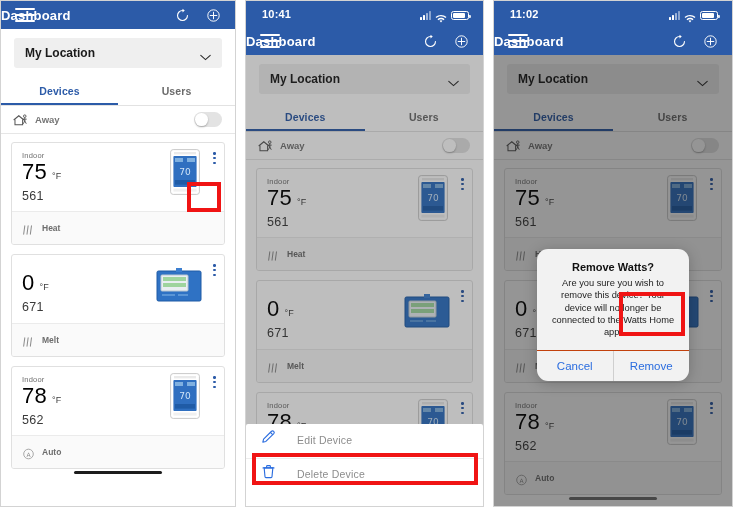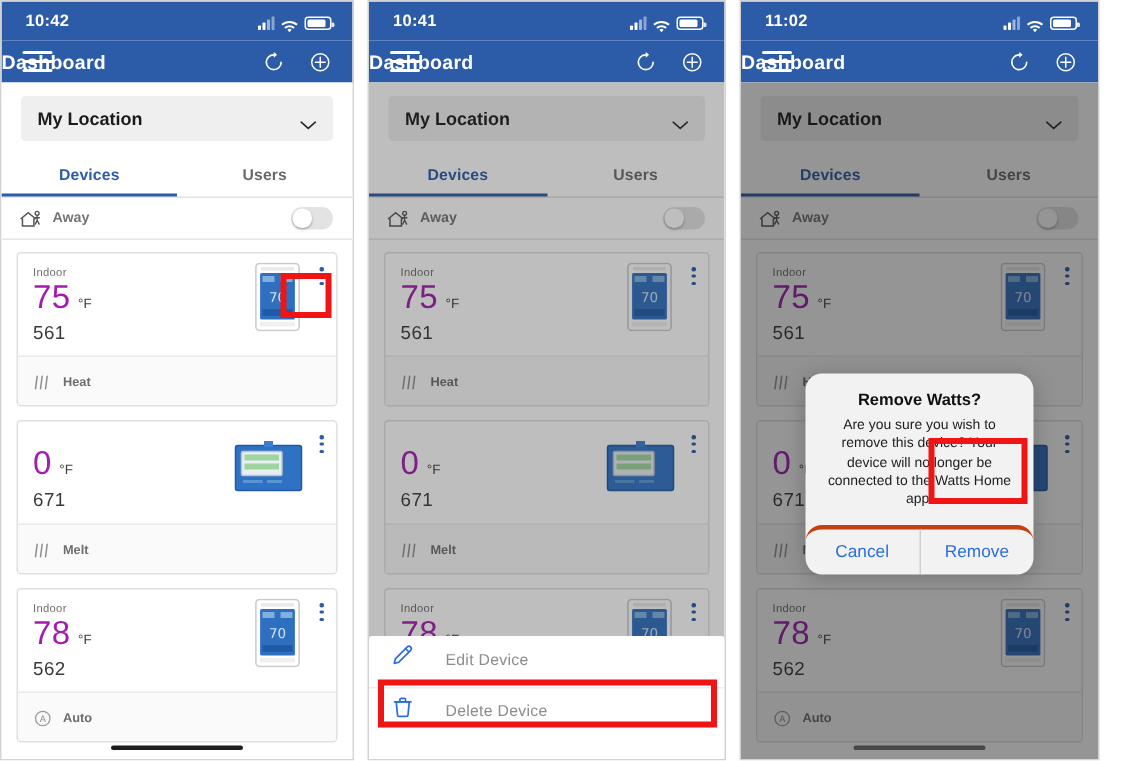--- a/index.html
+++ b/index.html
@@ -93,21 +93,21 @@
   }
 
   .cards { padding: 8px 10px 0 10px; }
   .card {
     background:#ffffff; border:1px solid #e0e0e0; border-radius:3px;
     margin-bottom: 9px; position:relative; overflow:hidden;
   }
   .card-body { padding: 8px 10px 7px 10px; min-height: 68px; position: relative; }
   .card-sublabel { font-size: 7.5px; color:#6f6f6f; letter-spacing:.2px; }
   .temp-row { display:flex; align-items:flex-end; margin-top: 1px; }
-  .temp-val { font-size: 22px; font-weight: 400; color:#a21caf; line-height: 1; letter-spacing:.3px; }
+  .temp-val { font-size: 22px; font-weight: 400; color:#000000; line-height: 1; letter-spacing:.3px; }
   .temp-unit { font-size: 9px; color:#3d3d3d; margin-left:5px; margin-bottom:2.5px; }
   .card-id { font-size: 12.5px; color:#3a3a3a; margin-top: 6px; letter-spacing:.3px; }
   .card-foot {
     border-top:1px solid #ebebeb; background:#fafafa;
     height: 22px; display:flex; align-items:center; padding: 16px 10px;
   }
   .foot-icon { width:13px; height:12px; margin-right:7px; }
   .foot-label { font-size: 8.5px; color:#6d6d6d; font-weight:600; }
 
   .kebab {
@@ -142,51 +142,34 @@
 
   
   .alert {
     position:absolute; left:50%; top: 194px; transform: translateX(-50%);
     width: 152px; background:#f2f2f2; border-radius: 11px; z-index: 55;
     box-shadow: 0 2px 14px rgba(0,0,0,.22); overflow:hidden;
   }
   .alert-pad { padding: 12px 12px 11px 12px; text-align:center; }
   .alert-title { font-size: 11px; font-weight:700; color:#101010; margin-bottom: 4px; }
   .alert-msg { font-size: 9.3px; color:#1c1c1c; line-height: 1.33; }
-  .alert-actions { display:flex; border-top: 3px solid #c2410c; border-radius: 11px; }
+  .alert-actions { display:flex; border-top: 1px solid #c2410c; }
   .alert-btn {
     flex:1; height: 30px; display:flex; align-items:center; justify-content:center;
     font-size: 11.5px; color:#2b6ddf; background: transparent; border:0;
     font-family:"Liberation Sans", sans-serif;
   }
   .alert-btn + .alert-btn { border-left: 1px solid #cfcfcf; }
 </style>
 </head>
 <body>
 
 <div class="board">
 
   <div class="phone p1">
-    <div class="statusbar">
-      <div class="sb-time">10:42</div>
-      <div class="sb-right">
-        <span class="sig">
-            <i></i>
-            <i></i>
-            <i></i>
-            <i></i>
-          </span>
-        <span class="wifi">
-          <svg viewBox="0 0 16 12" width="12" height="10">
-              <path d="M8 10.6 6.1 8.4a2.9 2.9 0 0 1 3.8 0zM8 6.2c-1.3 0-2.5.5-3.4 1.3L3.3 6.2A7 7 0 0 1 8 4.4c1.8 0 3.5.7 4.7 1.8l-1.3 1.3A5 5 0 0 0 8 6.2zM8 2.4c-2.3 0-4.4.9-6 2.3L.7 3.4A10.8 10.8 0 0 1 8 .6c2.8 0 5.4 1.1 7.3 2.8L14 4.7A8.8 8.8 0 0 0 8 2.4z" fill="#fff"></path>
-            </svg>
-        </span>
-        <span class="batt"></span>
-      </div>
-    </div>
     <div class="navbar">
       <div class="hamburger">
           <span></span>
           <span></span>
           <span></span>
         </div>
       <div class="nav-title">Dashboard</div>
       <div class="nav-actions">
         <span class="ico-refresh">
           <svg viewBox="0 0 20 20" width="15" height="15">

